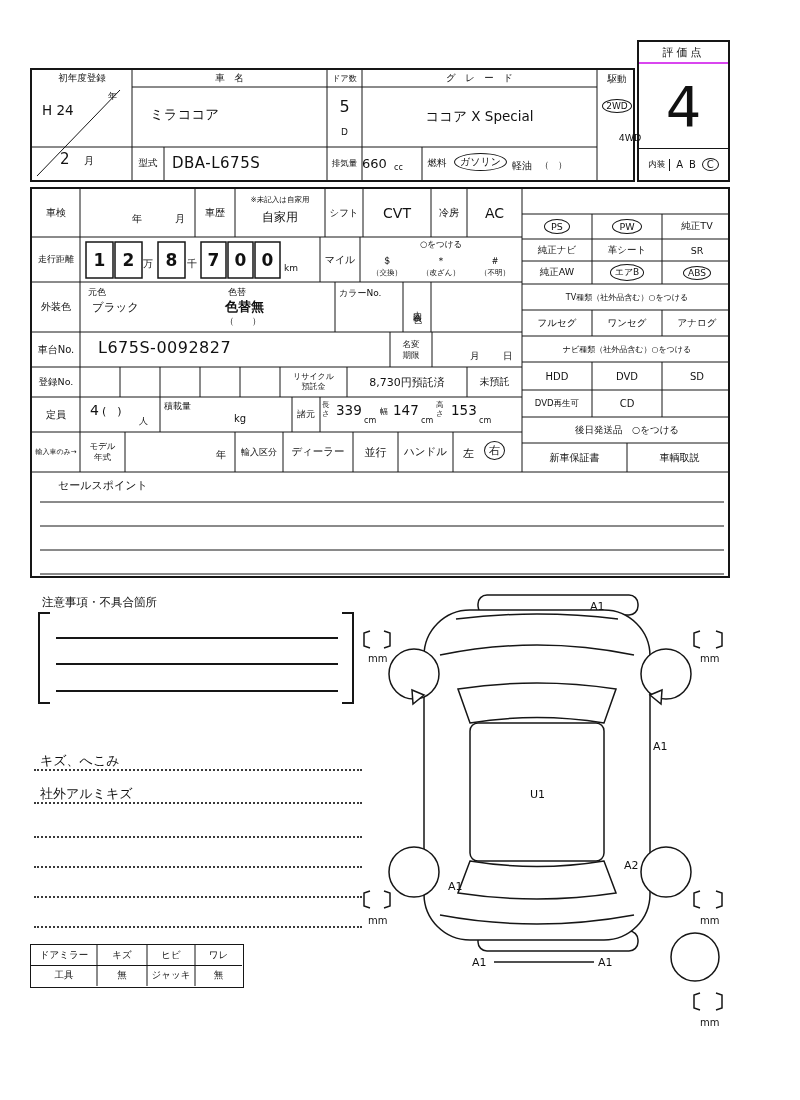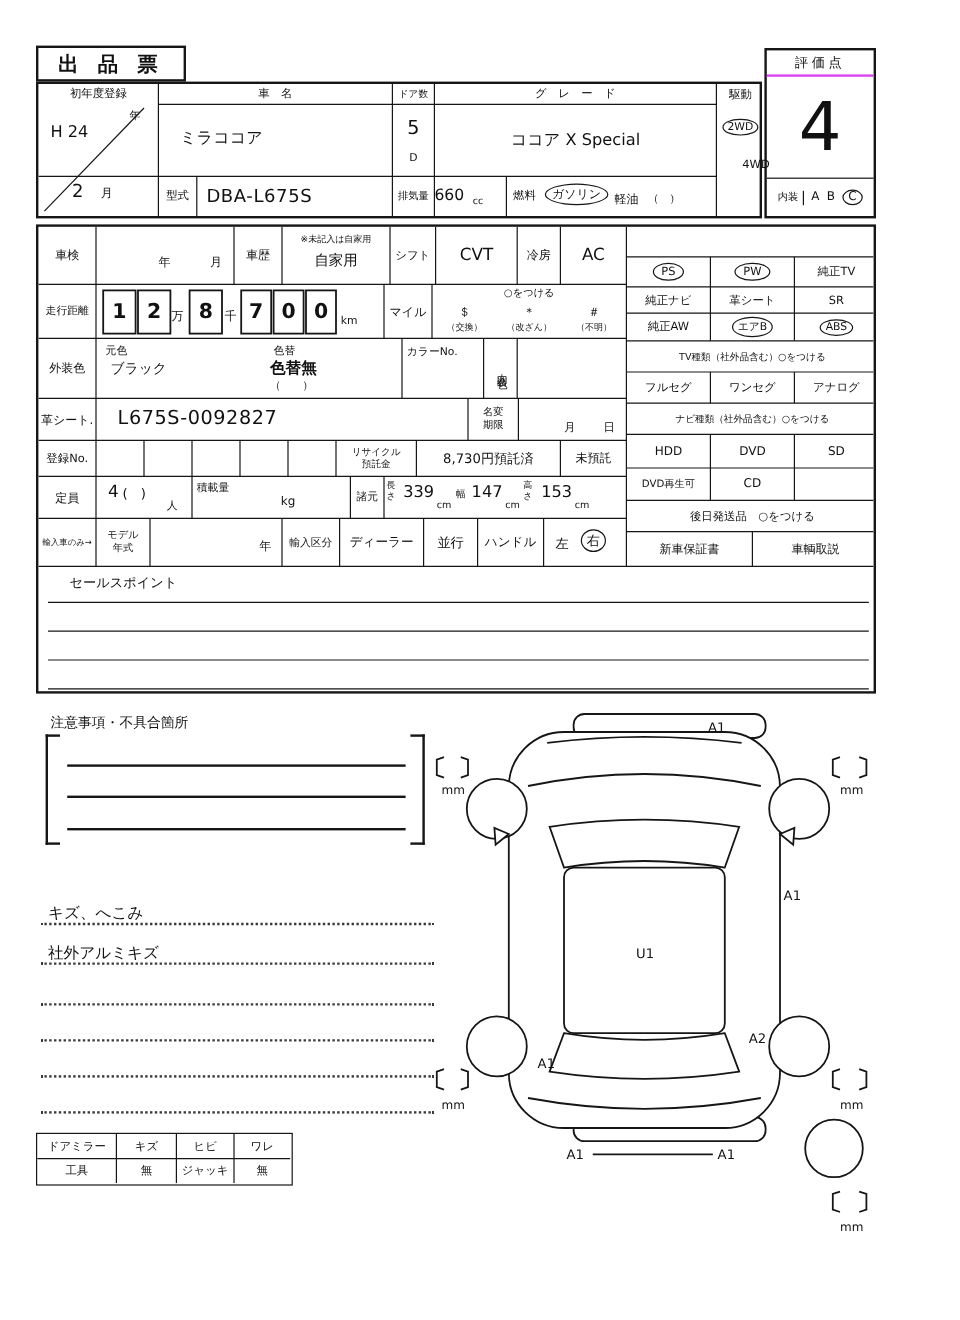--- a/index.html
+++ b/index.html
@@ -23,21 +23,20 @@
   svg.car text.mm{font-size:10px;}
   .bracketL{border-left:2px solid #161616;border-top:2px solid #161616;border-bottom:2px solid #161616;}
   .bracketR{border-right:2px solid #161616;border-top:2px solid #161616;border-bottom:2px solid #161616;}
   .hl{background:#161616;height:1.5px;}
 </style>
 </head>
 <body>
 
 <div class="sheet">
 
-  <div class="a bx cc" style="left:30px;top:38px;width:125px;height:30px;font-size:17px;font-weight:bold;letter-spacing:5px;">出 品 票</div>
 
 
   <div class="a bx" style="left:637px;top:40px;width:93px;height:142px;">
     <div class="a cc" style="left:0;top:0;width:89px;height:22px;border-bottom:2px solid #d946ef;font-size:11px;letter-spacing:3px;">評価点</div>
     <div class="a cc" style="left:0;top:22px;width:89px;height:84px;font-size:56px;">4</div>
     <div class="a cc" style="left:0;top:106px;width:89px;height:32px;border-top:1px solid #161616;gap:6px;">
       <span style="font-size:8.5px;border-right:1px solid #161616;padding-right:4px;">内装</span>
       <span style="font-size:10px;">A</span>
       <span style="font-size:10px;">B</span>
       <span class="circ" style="font-size:10px;padding:0 4px;">C</span>
@@ -208,21 +207,21 @@
 
     <div class="a cc" style="left:0;top:93px;width:48px;height:50px;font-size:10px;">外装色</div>
     <span class="a" style="left:56px;top:97px;font-size:9px;">元色</span>
     <span class="a" style="left:60px;top:111px;font-size:11.5px;">ブラック</span>
     <span class="a" style="left:196px;top:97px;font-size:9px;">色替</span>
     <span class="a bold" style="left:193px;top:109px;font-size:13px;">色替無</span>
     <span class="a" style="left:193px;top:126px;font-size:9px;">（　　）</span>
     <span class="a" style="left:307px;top:98px;font-size:9px;">カラーNo.</span>
     <div class="a cc vtext" style="left:371px;top:93px;width:28px;height:50px;font-size:9px;">内装色</div>
 
-    <div class="a cc" style="left:0;top:143px;width:48px;height:35px;font-size:10px;">革シート.</div>
+    <div class="a cc" style="left:0;top:143px;width:48px;height:35px;font-size:10px;">車台No.</div>
     <span class="a" style="left:66px;top:149px;font-size:16px;letter-spacing:0.5px;">L675S-0092827</span>
     <div class="a col" style="left:358px;top:143px;width:42px;height:35px;font-size:8.5px;">
       <span>名変</span>
       <span>期限</span>
     </div>
     <span class="a" style="left:438px;top:161px;font-size:9.5px;">月</span>
     <span class="a" style="left:471px;top:161px;font-size:9.5px;">日</span>
 
     <div class="a cc" style="left:0;top:178px;width:48px;height:30px;font-size:9.5px;">登録No.</div>
     <div class="a col" style="left:248px;top:178px;width:67px;height:30px;font-size:8px;">

